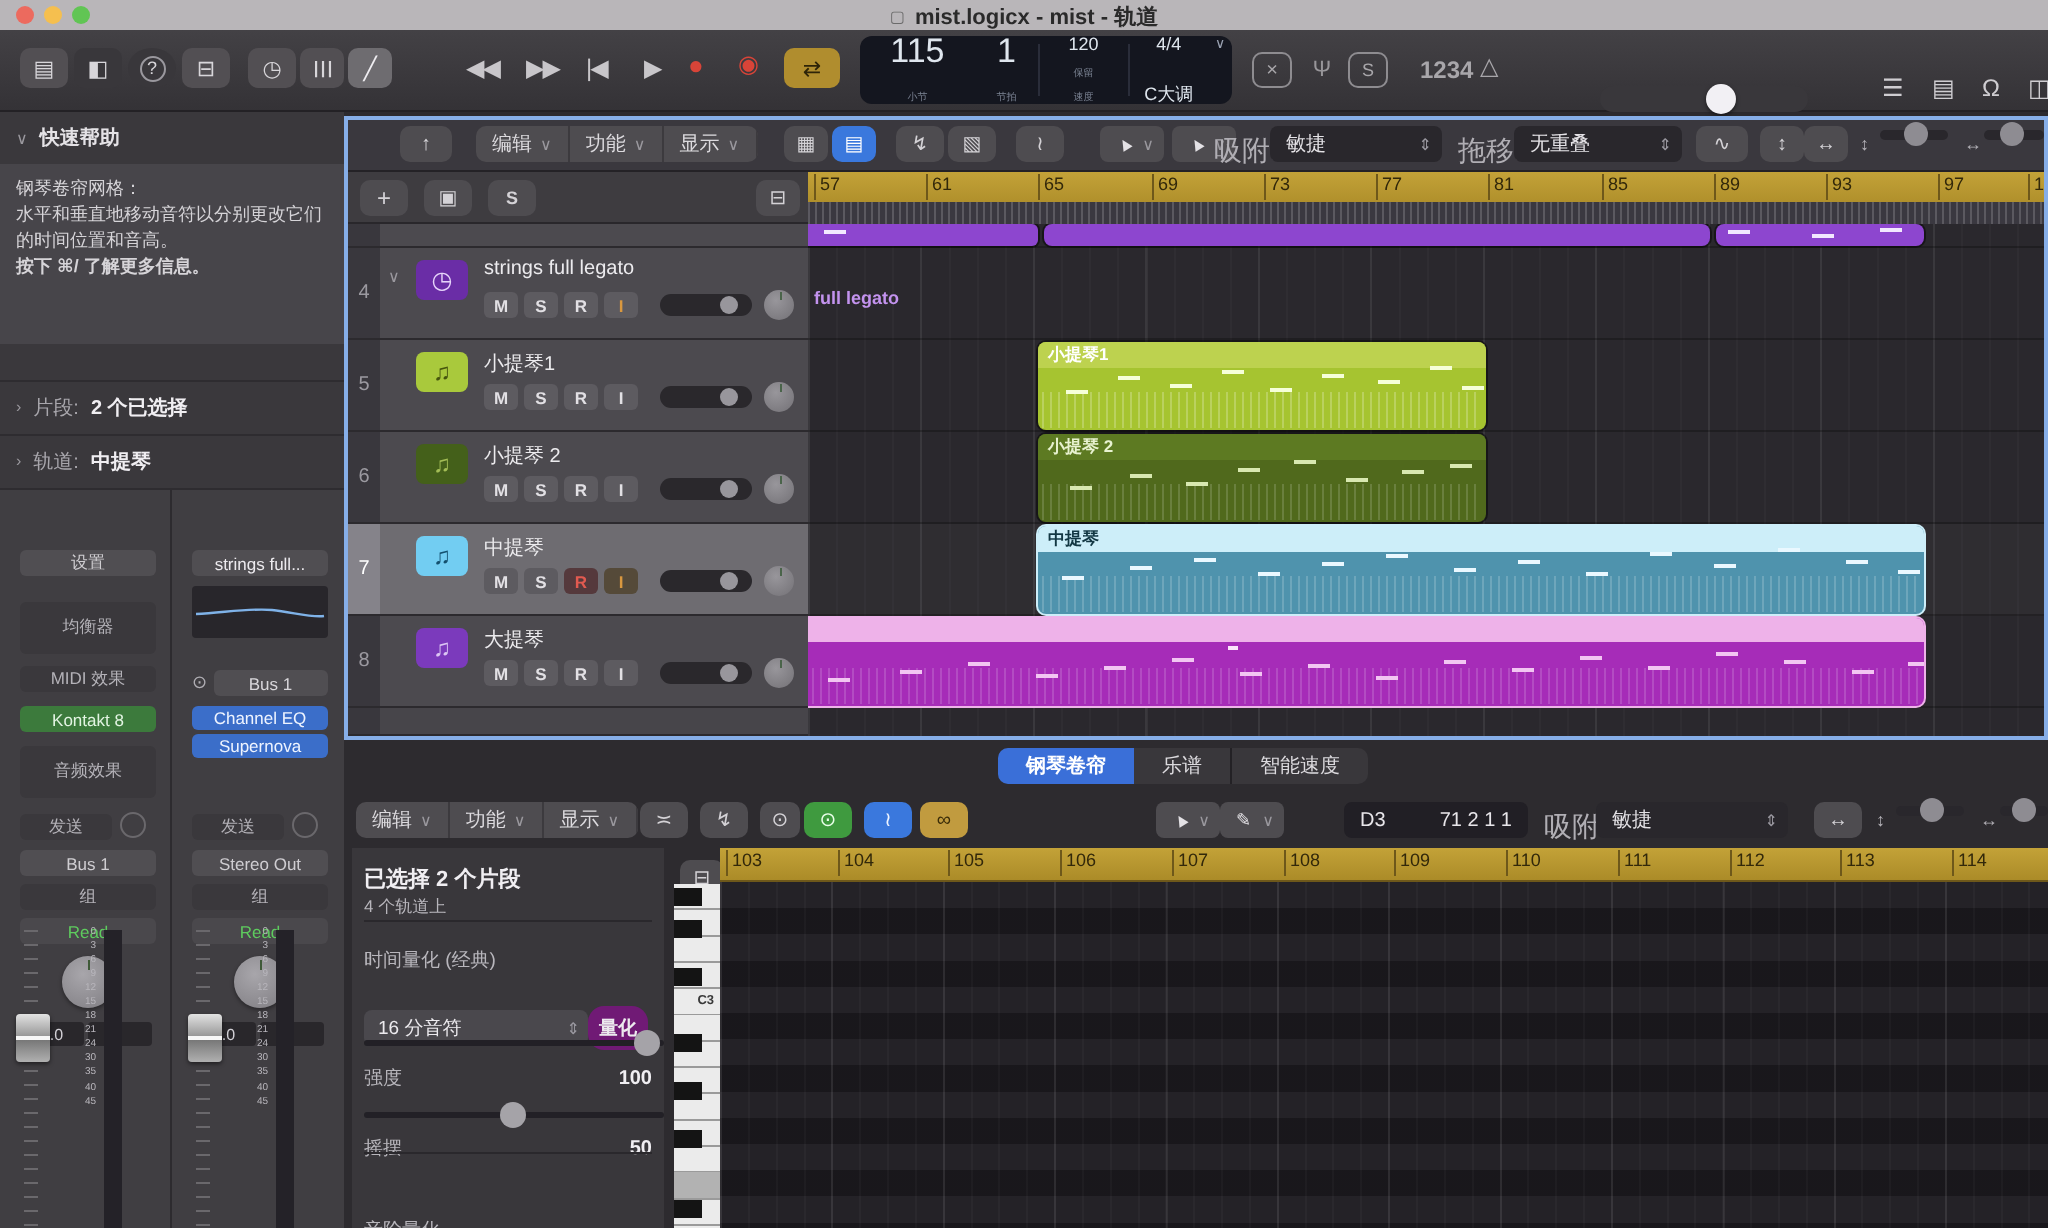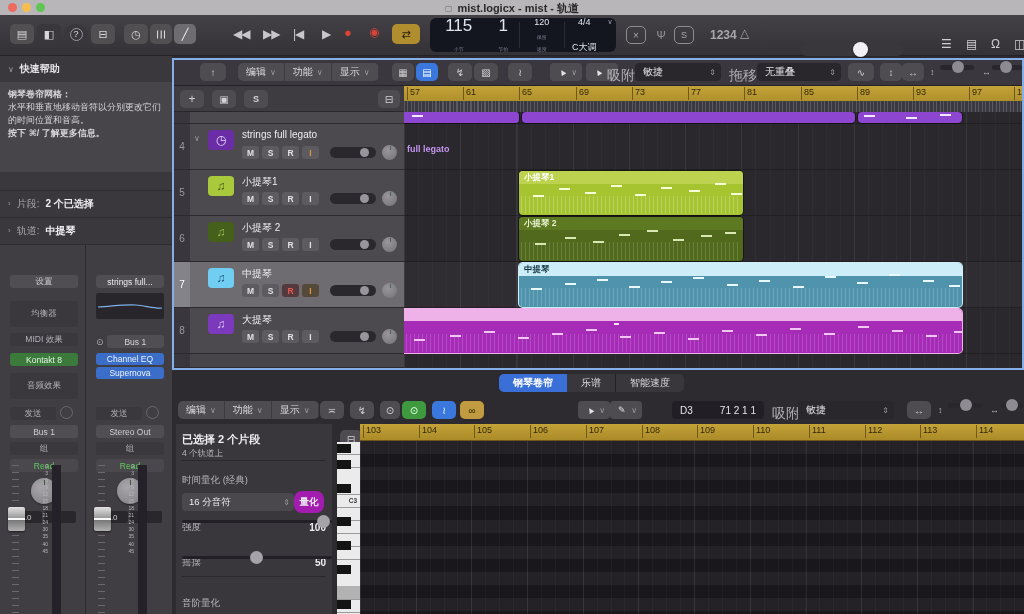--- a/index.html
+++ b/index.html
@@ -139,21 +139,21 @@
   .seg .tab.on { background:#3a6fd8; color:#fff; font-weight:700; border-right:none; }
   #edtools { position:absolute; left:0; top:26px; width:852px; height:28px; }
   .cbtn-green { background:#3f9a3f !important; color:#eaffea !important; }
   .cbtn-blue { background:#3a78dd !important; color:#eef4ff !important; }
   .cbtn-gold { background:#c19b3f !important; color:#3a2c08 !important; }
   #pinsp { position:absolute; left:4px; top:54px; width:156px; height:190px; background:#39373b; padding:8px 6px 0 6px; }
   .ilab { font-size:9.5px; color:#b8b6bc; }
   .ival { font-size:10px; color:#f0eef2; font-weight:700; }
   .idd { height:18px; background:#4a484d; border-radius:4px; font-size:9.5px; color:#eceaee;
          display:flex; align-items:center; justify-content:space-between; padding:0 4px 0 7px; }
-  .ibtn { height:22px; background:#a21caf; border-radius:8px; font-size:9.5px; color:#eceaee; font-weight:700; }
+  .ibtn { height:22px; background:#701a75; border-radius:8px; font-size:9.5px; color:#eceaee; font-weight:700; }
   .sld { position:absolute; left:0; width:150px; height:3px; border-radius:2px; background:#222026; }
   .sld i { position:absolute; top:-5px; width:13px; height:13px; border-radius:50%; background:#a5a3a8; }
   .hr { position:absolute; left:6px; width:144px; height:1px; background:#2a282c; }
 
   #keys { position:absolute; left:165px; top:72px; width:23px; height:172px; background:#ebebeb;
           background-image:repeating-linear-gradient(180deg, transparent 0 12.2px, #9a9a9a 12.2px 13.15px); }
   .bk { position:absolute; left:0; width:14px; height:9px; background:#141414; }
   .grayk { position:absolute; left:0; top:144px; width:23px; height:13px; background:#b2b2b2; }
   .c3 { position:absolute; left:0; top:55px; width:20px; text-align:right; font-size:6.5px; color:#3a3a3a; font-weight:700; }
 
@@ -287,21 +287,21 @@
         <span class="ic">◫</span>
       </div>
   </div>
 
   <div id="inspector" class="abs">
     <div class="abs flex" style="left:0;top:0;width:172px;height:26px;padding:0 8px;gap:6px">
       <span class="chev ic">∨</span>
       <span class="ins-hdr">快速帮助</span>
     </div>
     <div id="helpbox" class="abs">
-      <div style="font-weight:700">钢琴卷帘网格：</div>
+      <div style="font-weight:400">钢琴卷帘网格：</div>
       <div>水平和垂直地移动音符以分别更改它们</div>
       <div>的时间位置和音高。</div>
       <div style="font-weight:700">按下 ⌘/ 了解更多信息。</div>
     </div>
     <div class="abs flex inrow" style="top:134px">
       <span class="chev ic">›</span>
       <span class="lab">片段:</span>
       <span class="val">2 个已选择</span>
     </div>
     <div class="abs flex inrow" style="top:161px">
@@ -769,21 +769,21 @@
       <div class="abs zsl" style="left:828px;width:24px">
           <i style="left:6px"></i>
         </div>
     </div>
 
     <div id="pinsp">
       <div class="ival" style="font-size:11px">已选择 2 个片段</div>
       <div class="ilab" style="font-size:8.5px;margin-top:1px">4 个轨道上</div>
       <div class="hr" style="top:36px"></div>
       <div class="ilab" style="margin-top:14px">时间量化 (经典)</div>
-      <div class="flex" style="margin-top:4px;">
+      <div class="flex" style="margin-top:16px;">
         <div class="idd" style="width:112px">
             <span>16 分音符</span>
             <span class="pu ic" style="font-size:8px;color:#9a98a0">⇕</span>
           </div>
         <div class="ibtn ctr" style="width:30px">
             <span>量化</span>
           </div>
       </div>
       <div class="flex" style="margin-top:8px;justify-content:space-between">
         <span class="ilab">强度</span>

